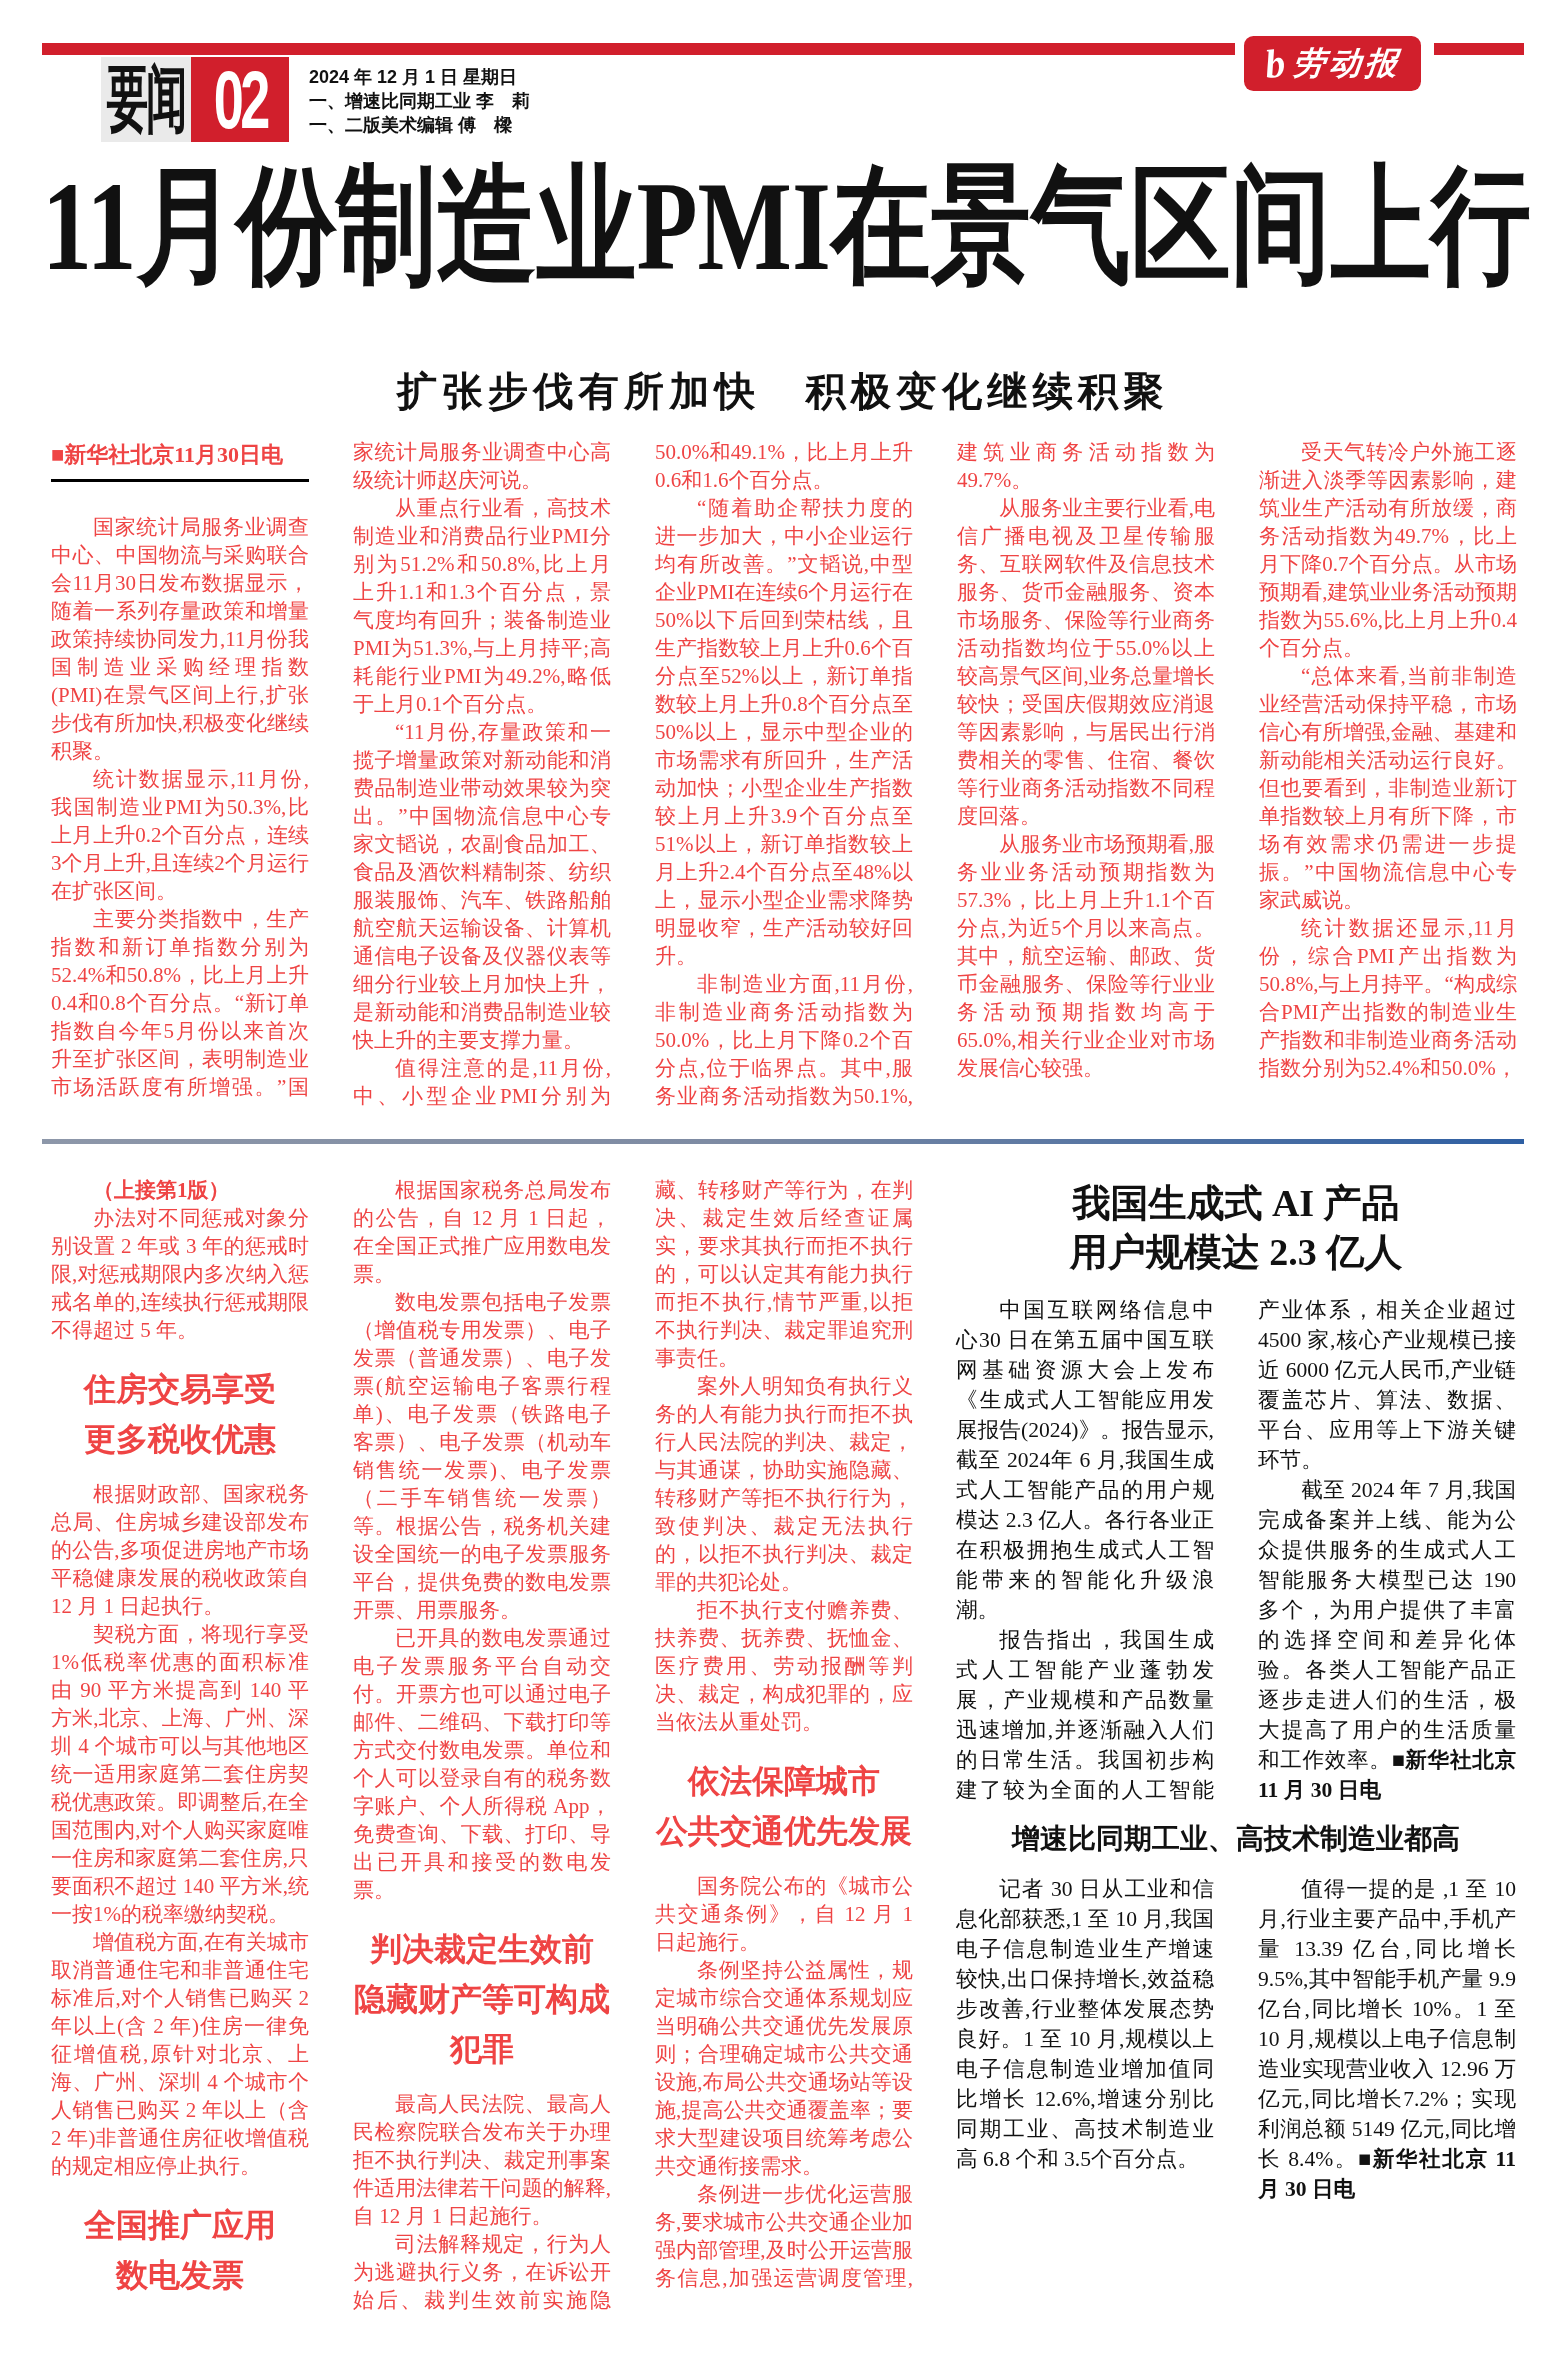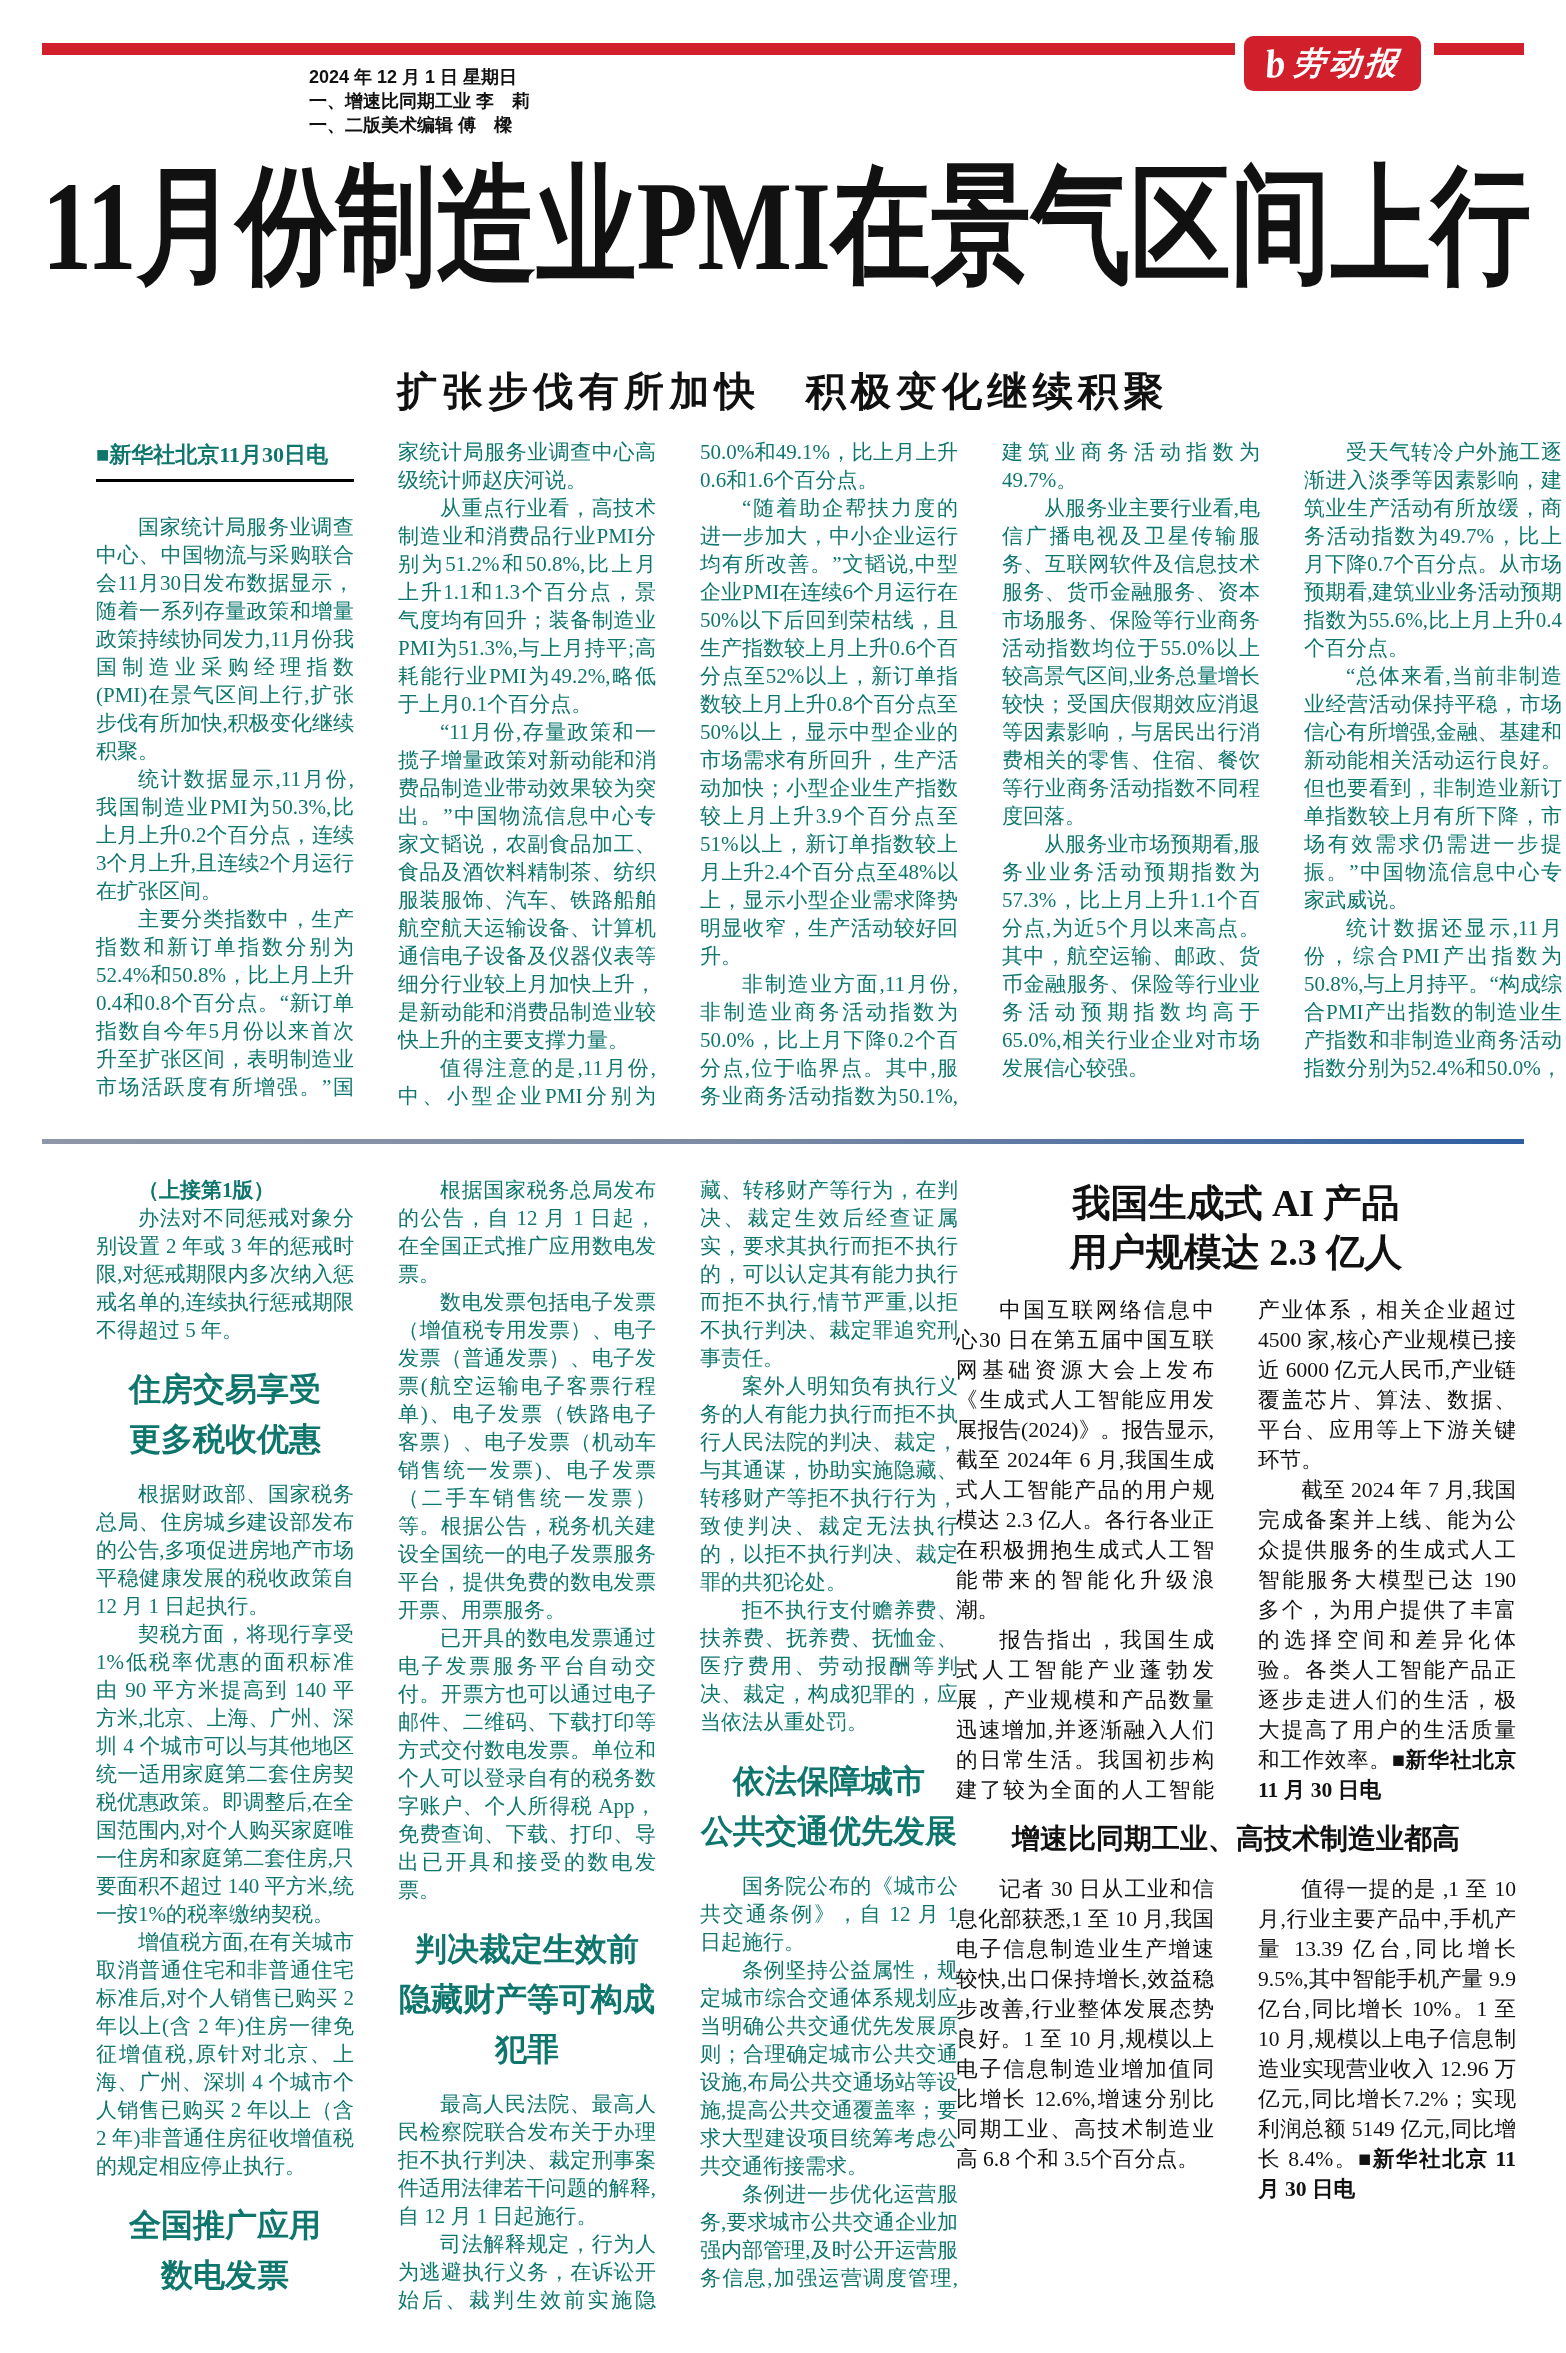--- a/index.html
+++ b/index.html
@@ -27,21 +27,21 @@
     font-weight:700;font-size:18px;line-height:24px;}
 
   
   .headline{position:absolute;top:170px;left:42px;width:1482px;margin:0;text-align:center;
     font-weight:900;font-size:100px;line-height:1.1;white-space:nowrap;
     transform:scale(1,1.28);transform-origin:center 45%;}
   .subheadline{position:absolute;top:364px;left:42px;width:1482px;margin:0;text-align:center;
     font-weight:900;font-size:40px;letter-spacing:5.4px;white-space:nowrap;}
 
   
-  .newsflow{font-size:21px;line-height:28px;text-align:justify;color:#0f766e;margin-left:45px;}
+  .newsflow{font-size:21px;line-height:28px;text-align:justify;color:#ef4444;}
   .para{margin:0;text-indent:2em;}
   .note{font-weight:900;}
   .credit{font-weight:900;}
 
   .lead-body{position:absolute;top:438px;left:51px;width:1466px;height:682px;overflow:hidden;
     column-count:5;column-gap:44px;column-fill:balance;}
   .dateline{font-weight:900;font-size:22px;margin:2.7px 0 31px;padding:0 0 10.8px;border-bottom:3.4px solid #000;}
 
   .divider{position:absolute;top:1139px;left:42px;width:1482px;height:5.4px;
     background:linear-gradient(90deg,#8d97a9 0%,#7e8ba3 45%,#2e5fa3 100%);}
@@ -64,20 +64,28 @@
 
 <div class="page">
 
   <div class="top-rule-left"></div>
   <div class="masthead">
     <span class="mark">b</span>
     <span class="logo-text">劳动报</span>
   </div>
   <div class="top-rule-right"></div>
 
+  <div class="section-strip">
+    <div class="yaowen-box">
+      <span>要闻</span>
+    </div>
+    <div class="pagenum-box">
+      <span>02</span>
+    </div>
+  </div>
 
   <div class="issue-info">
     <div>2024 年 12 月 1 日 星期日</div>
     <div>一、增速比同期工业 李　莉</div>
     <div>一、二版美术编辑 傅　樑</div>
   </div>
 
   <h1 class="headline">11月份制造业PMI在景气区间上行</h1>
   <h2 class="subheadline">扩张步伐有所加快　积极变化继续积聚</h2>
 

